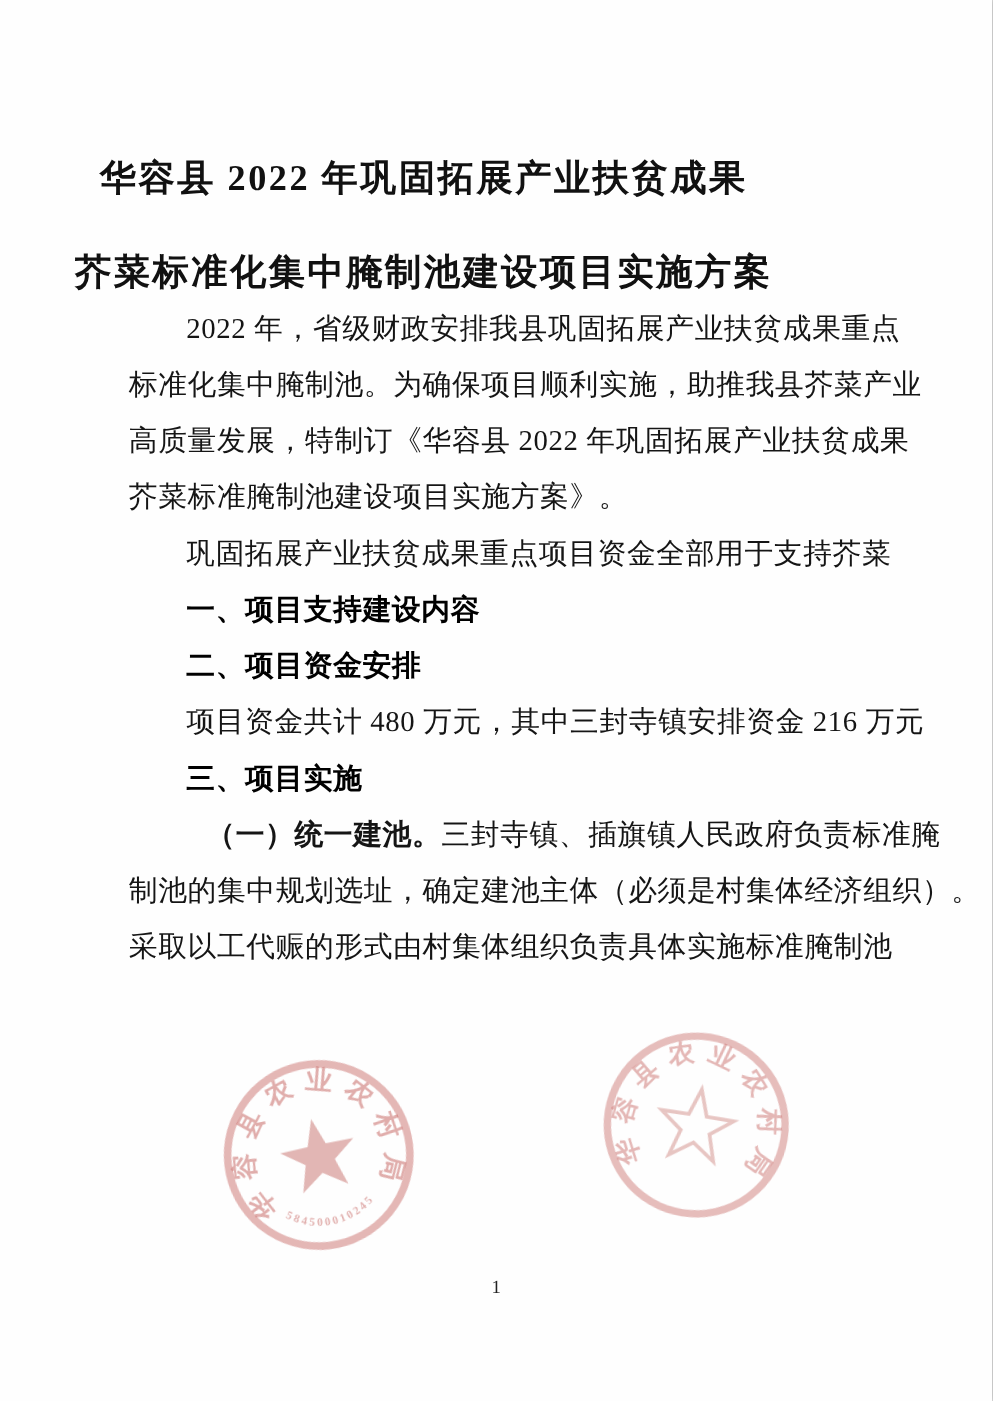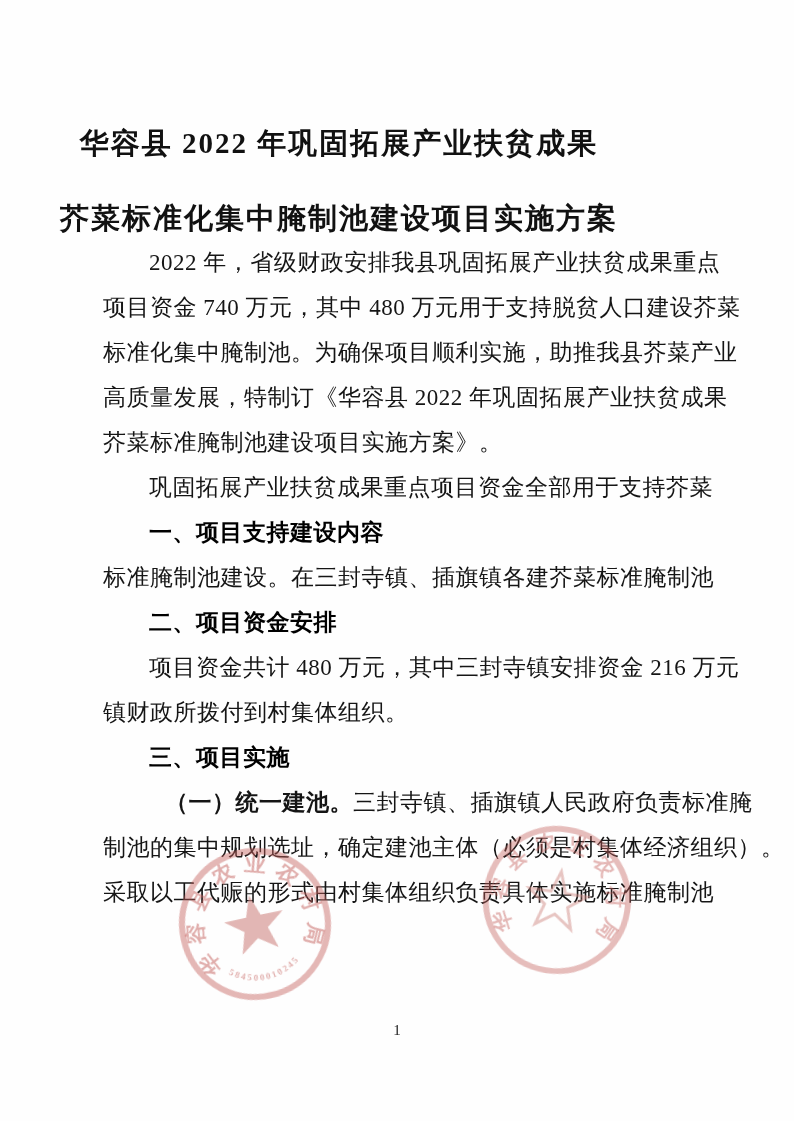--- a/index.html
+++ b/index.html
@@ -68,32 +68,29 @@
 
 <div class="page">
 
   <div class="title-block">
     <div class="line">华容县 2022 年巩固拓展产业扶贫成果</div>
     <div class="line">芥菜标准化集中腌制池建设项目实施方案</div>
   </div>
 
   <div class="body-block">
     <div class="line indent">2022 年，省级财政安排我县巩固拓展产业扶贫成果重点</div>
-    <div class="line">项目资金 740 万元，其中 480 万元用于支持脱贫人口建设芥菜</div>
     <div class="line">标准化集中腌制池。为确保项目顺利实施，助推我县芥菜产业</div>
     <div class="line">高质量发展，特制订《华容县 2022 年巩固拓展产业扶贫成果</div>
     <div class="line">芥菜标准腌制池建设项目实施方案》。</div>
 
     <div class="line indent">巩固拓展产业扶贫成果重点项目资金全部用于支持芥菜</div>
     <div class="line heading">一、项目支持建设内容</div>
-    <div class="line">标准腌制池建设。在三封寺镇、插旗镇各建芥菜标准腌制池</div>
 
     <div class="line heading">二、项目资金安排</div>
     <div class="line indent">项目资金共计 480 万元，其中三封寺镇安排资金 216 万元</div>
-    <div class="line">镇财政所拨付到村集体组织。</div>
 
     <div class="line heading">三、项目实施</div>
     <div class="line indent"><span class="bold-lead">（一）统一建池。</span><span>三封寺镇、插旗镇人民政府负责标准腌</span></div>
     <div class="line">制池的集中规划选址，确定建池主体（必须是村集体经济组织）。</div>
     <div class="line">采取以工代赈的形式由村集体组织负责具体实施标准腌制池</div>
   </div>
 
   <div class="seal seal-left">
     <svg width="162" height="162" viewBox="0 0 160 160">
       <circle cx="80" cy="80" r="72" fill="none" stroke="#c4605c" stroke-width="6" opacity="0.55"></circle>

